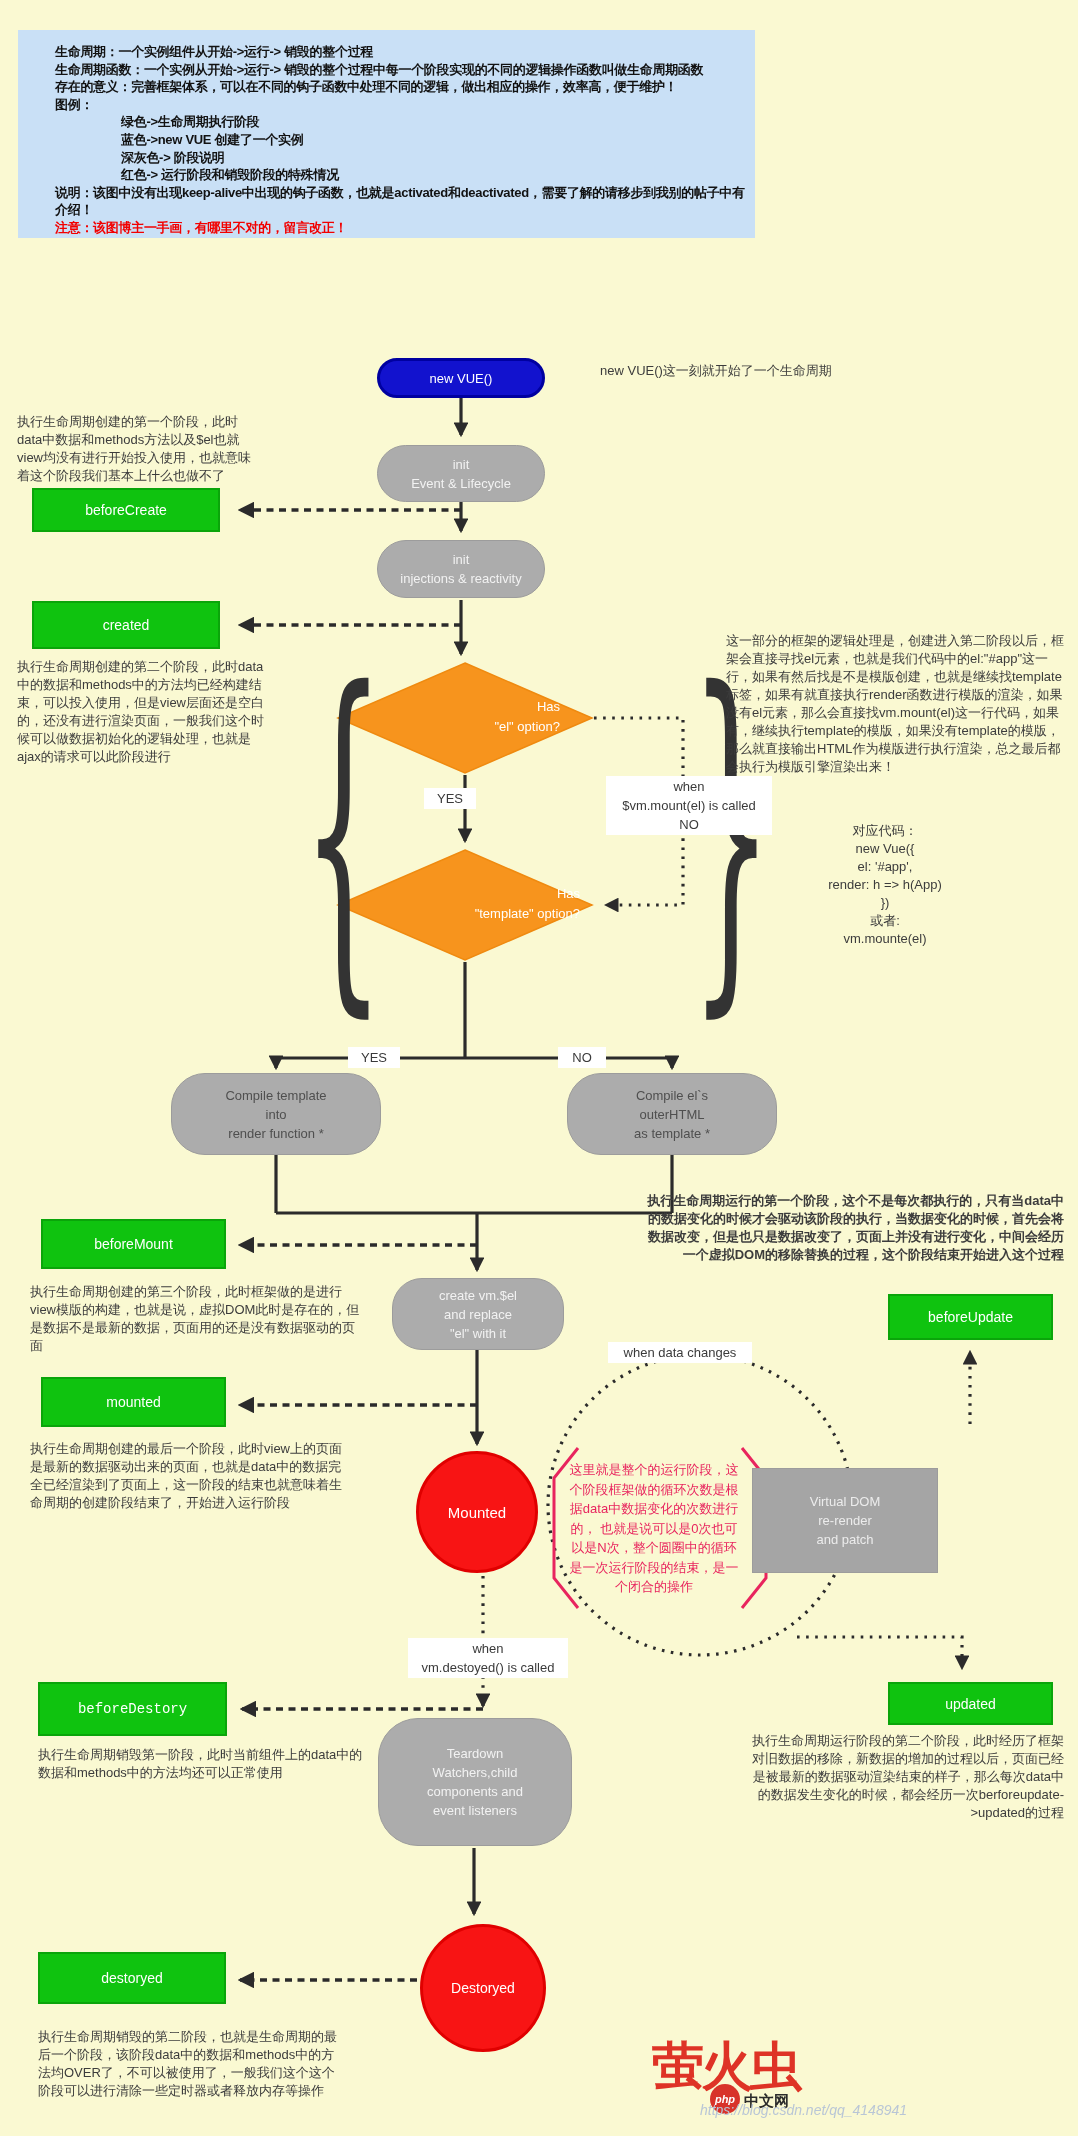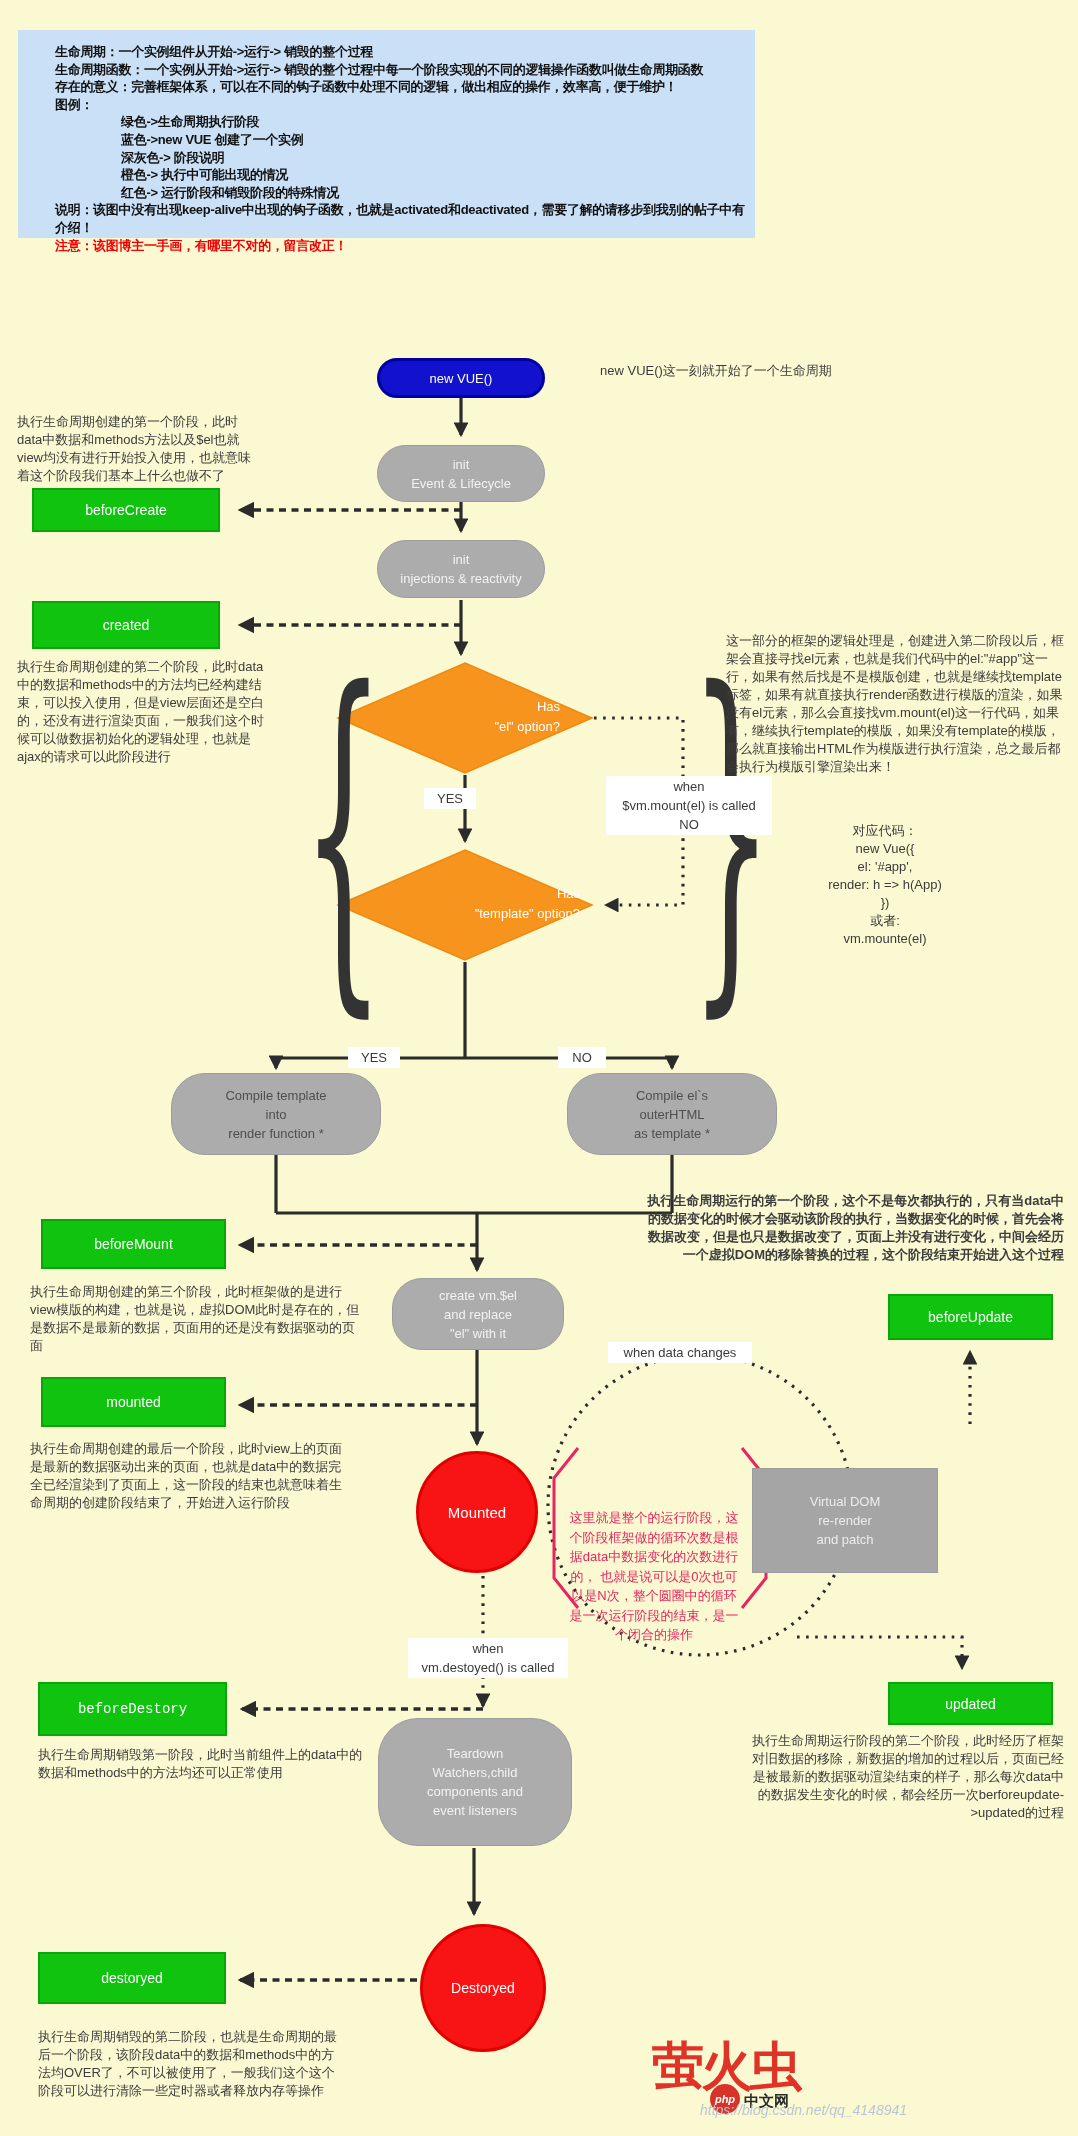--- a/index.html
+++ b/index.html
@@ -86,21 +86,20 @@
   </svg>
 
   <div class="header">
     <div>生命周期：一个实例组件从开始-&gt;运行-&gt; 销毁的整个过程</div>
     <div>生命周期函数：一个实例从开始-&gt;运行-&gt; 销毁的整个过程中每一个阶段实现的不同的逻辑操作函数叫做生命周期函数</div>
     <div>存在的意义：完善框架体系，可以在不同的钩子函数中处理不同的逻辑，做出相应的操作，效率高，便于维护！</div>
     <div>图例：</div>
     <div class="indent">绿色-&gt;生命周期执行阶段</div>
     <div class="indent">蓝色-&gt;new VUE 创建了一个实例</div>
     <div class="indent">深灰色-&gt; 阶段说明</div>
-    <div class="indent">橙色-&gt; 执行中可能出现的情况</div>
     <div class="indent">红色-&gt; 运行阶段和销毁阶段的特殊情况</div>
     <div>说明：该图中没有出现keep-alive中出现的钩子函数，也就是activated和deactivated，需要了解的请移步到我别的帖子中有介绍！</div>
     <div class="red">注意：该图博主一手画，有哪里不对的，留言改正！</div>
   </div>
 
   <div class="pill">new VUE()</div>
   <div class="note" style="left:600px;top:362px;width:320px;">new VUE()这一刻就开始了一个生命周期</div>
 
   <div class="gray" style="left:377px;top:445px;width:168px;height:57px;">init
 Event &amp; Lifecycle</div>
@@ -148,21 +147,21 @@
   <div class="gray" style="left:392px;top:1278px;width:172px;height:72px;border-radius:30px;">create vm.$el
 and replace
 "el" with it</div>
   <div class="gnode" style="left:41px;top:1377px;width:185px;height:50px;">mounted</div>
   <div class="note" style="left:30px;top:1440px;width:316px;">执行生命周期创建的最后一个阶段，此时view上的页面是最新的数据驱动出来的页面，也就是data中的数据完全已经渲染到了页面上，这一阶段的结束也就意味着生命周期的创建阶段结束了，开始进入运行阶段</div>
 
   <div class="note right" style="left:640px;top:1192px;width:424px;font-weight:bold;">执行生命周期运行的第一个阶段，这个不是每次都执行的，只有当data中的数据变化的时候才会驱动该阶段的执行，当数据变化的时候，首先会将数据改变，但是也只是数据改变了，页面上并没有进行变化，中间会经历一个虚拟DOM的移除替换的过程，这个阶段结束开始进入这个过程</div>
   <div class="gnode" style="left:888px;top:1294px;width:165px;height:46px;">beforeUpdate</div>
   <div class="wlabel" style="left:608px;top:1342px;width:134px;">when data changes</div>
   <div class="circle" style="left:416px;top:1451px;width:122px;height:122px;">Mounted</div>
-  <div class="pinktext" style="left:568px;top:1460px;width:172px;margin-top:48px;">这里就是整个的运行阶段，这个阶段框架做的循环次数是根据data中数据变化的次数进行的， 也就是说可以是0次也可以是N次，整个圆圈中的循环是一次运行阶段的结束，是一个闭合的操作</div>
+  <div class="pinktext" style="left:568px;top:1460px;width:172px;">这里就是整个的运行阶段，这个阶段框架做的循环次数是根据data中数据变化的次数进行的， 也就是说可以是0次也可以是N次，整个圆圈中的循环是一次运行阶段的结束，是一个闭合的操作</div>
   <div class="gray rect" style="left:752px;top:1468px;width:186px;height:105px;">Virtual DOM
 re-render
 and patch</div>
   <div class="gnode" style="left:888px;top:1682px;width:165px;height:43px;">updated</div>
   <div class="note right" style="left:740px;top:1732px;width:324px;">执行生命周期运行阶段的第二个阶段，此时经历了框架对旧数据的移除，新数据的增加的过程以后，页面已经是被最新的数据驱动渲染结束的样子，那么每次data中的数据发生变化的时候，都会经历一次berforeupdate-&gt;updated的过程</div>
 
   <div class="wlabel" style="left:408px;top:1638px;width:150px;">when
 vm.destoyed() is called</div>
   <div class="gnode" style="left:38px;top:1682px;width:189px;height:54px;font-family:Liberation Mono, monospace;">beforeDestory</div>
   <div class="note" style="left:38px;top:1746px;width:336px;">执行生命周期销毁第一阶段，此时当前组件上的data中的数据和methods中的方法均还可以正常使用</div>

